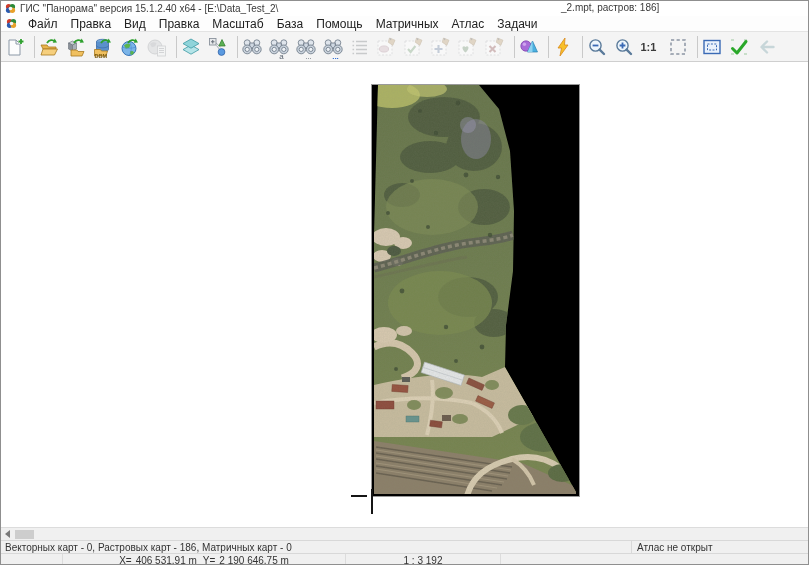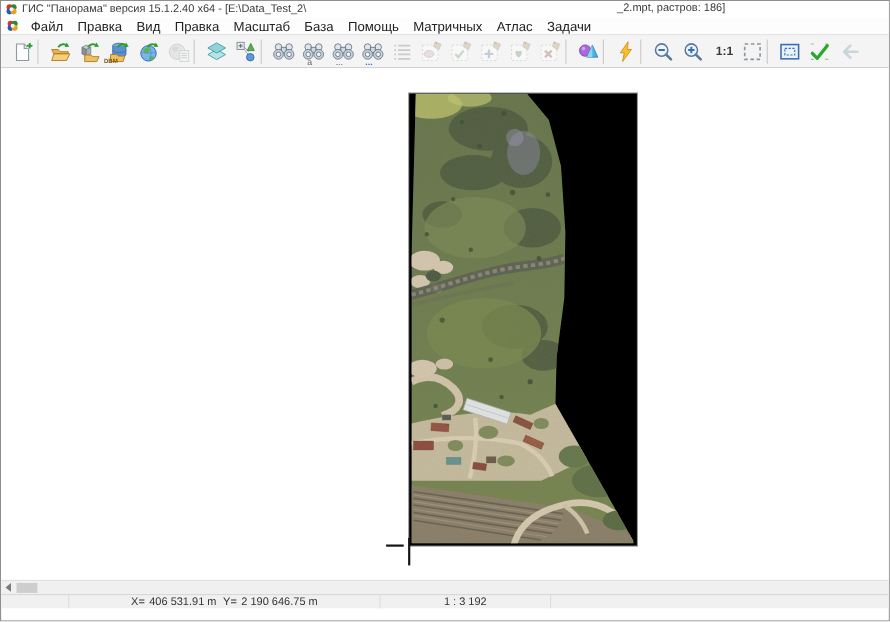--- a/index.html
+++ b/index.html
@@ -15,21 +15,21 @@
 
   
   .menubar{ height:15px; display:flex; align-items:center; background:#fdfdfd; }
   .menubar .appicon{ margin-left:5px; }
   .menu-item{ font-size:12px; color:#222; margin-left:13px; white-space:nowrap; cursor:default; }
   .menu-item:first-of-type{ margin-left:7px; }
 
   
   .toolbar{ height:31px; background:#f4f4f4; border-top:1px solid #e3e3e3; border-bottom:1px solid #cfcfcf;
             display:flex; align-items:center; padding-left:3px; overflow:hidden; }
-  .tbtn{ width:26px; height:26px; margin:0 0.5px; display:flex; align-items:center; justify-content:flex-end;
+  .tbtn{ width:26px; height:26px; margin:0 0.5px; display:flex; align-items:center; justify-content:flex-start;
          position:relative; border-radius:2px; }
   .tbtn svg{ width:20px; height:20px; display:block; }
   .tbtn.dis{ opacity:.42; filter:grayscale(60%); }
   .sep{ width:1px; height:22px; background:#c9c9c9; margin:0 3px; flex:0 0 auto; }
   .sublabel{ position:absolute; bottom:-2px; left:0; right:0; text-align:center; font-size:8px; color:#5a6470; line-height:10px; }
   .sublabel.blue{ color:#2a6ad0; font-weight:bold; }
   .dbm-label{ position:absolute; bottom:1px; left:2px; font-size:5.5px; font-weight:bold; color:#7a5a10; letter-spacing:0; }
   .one-one{ font-size:11px; font-weight:bold; color:#3a3a3a; }
 
   
@@ -497,20 +497,25 @@
     </div>
     <div class="cursor-h"></div>
     <div class="cursor-v"></div>
   </div>
 
   <div class="hscroll">
     <div class="scroll-left"></div>
     <div class="scroll-thumb"></div>
   </div>
 
+  <div class="statusbar">
+    <span class="status-maps">Векторных карт - 0, Растровых карт - 186, Матричных карт - 0</span>
+    <div class="status-div"></div>
+    <span class="status-atlas">Атлас не открыт</span>
+  </div>
 
   <div class="coordbar">
     <div class="coord-cell c0"></div>
     <div class="coord-cell c1">
       <span class="coord-pair">
         <span>X=</span>
         <span>406 531.91 m</span>
       </span>
       <span class="coord-pair">
         <span>Y=</span>

